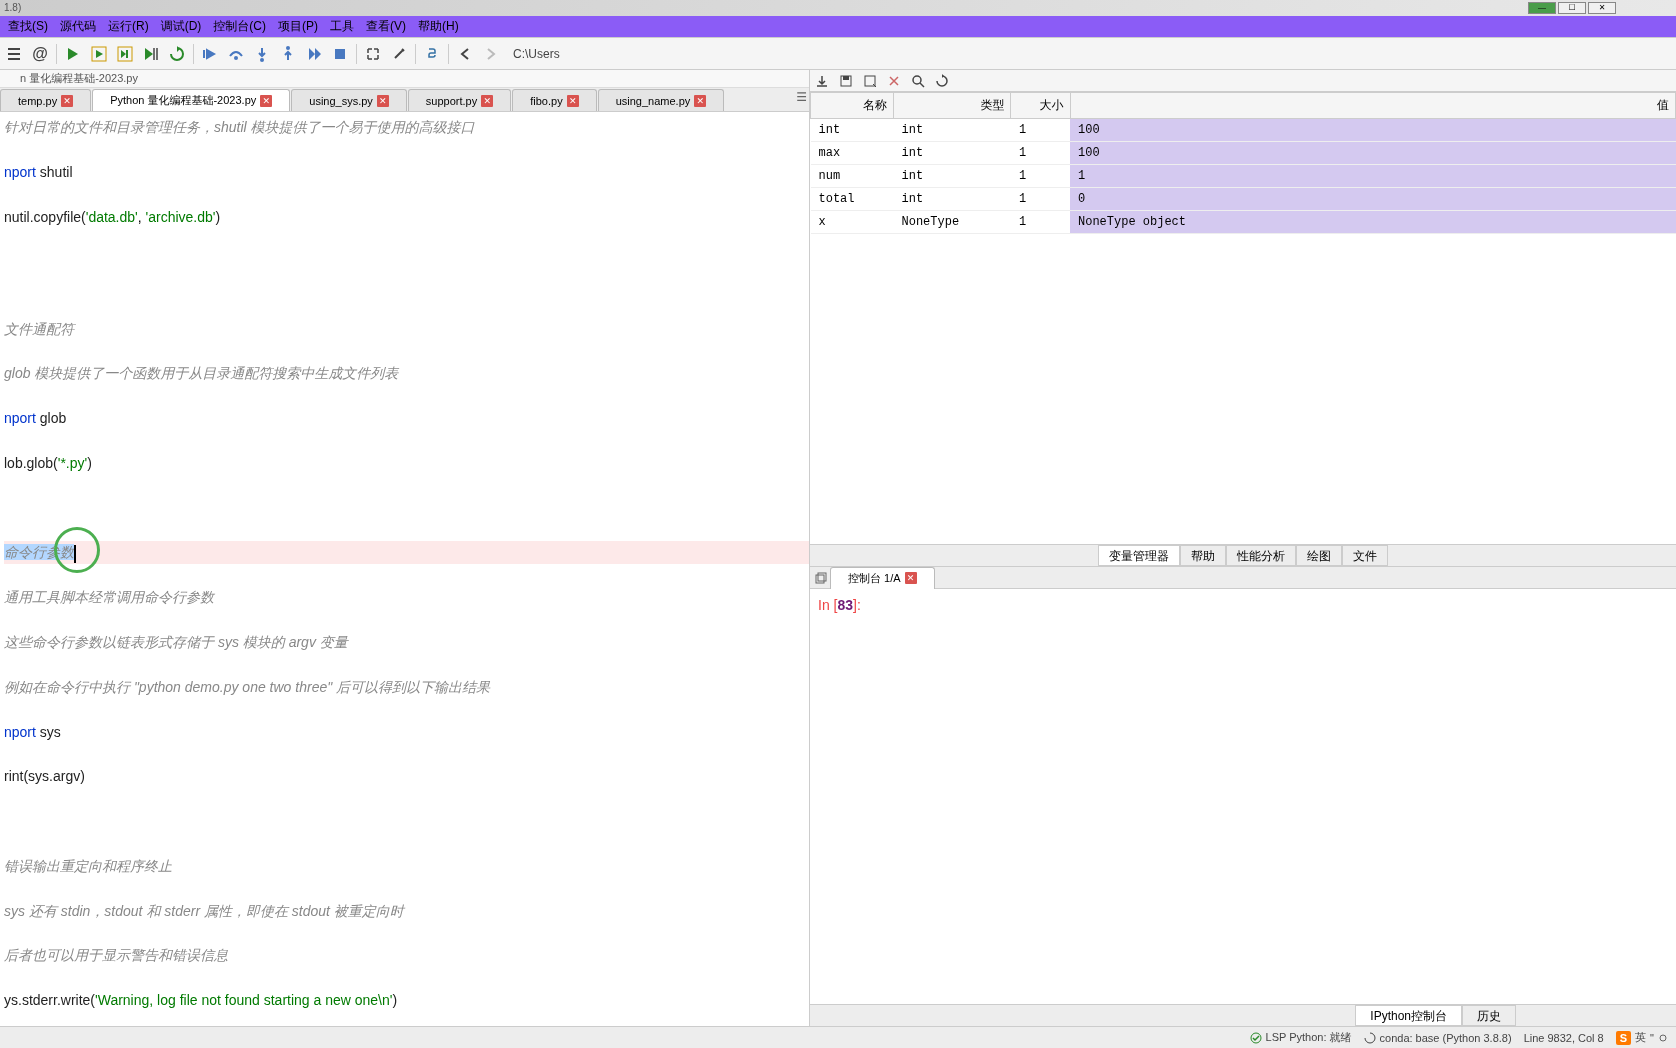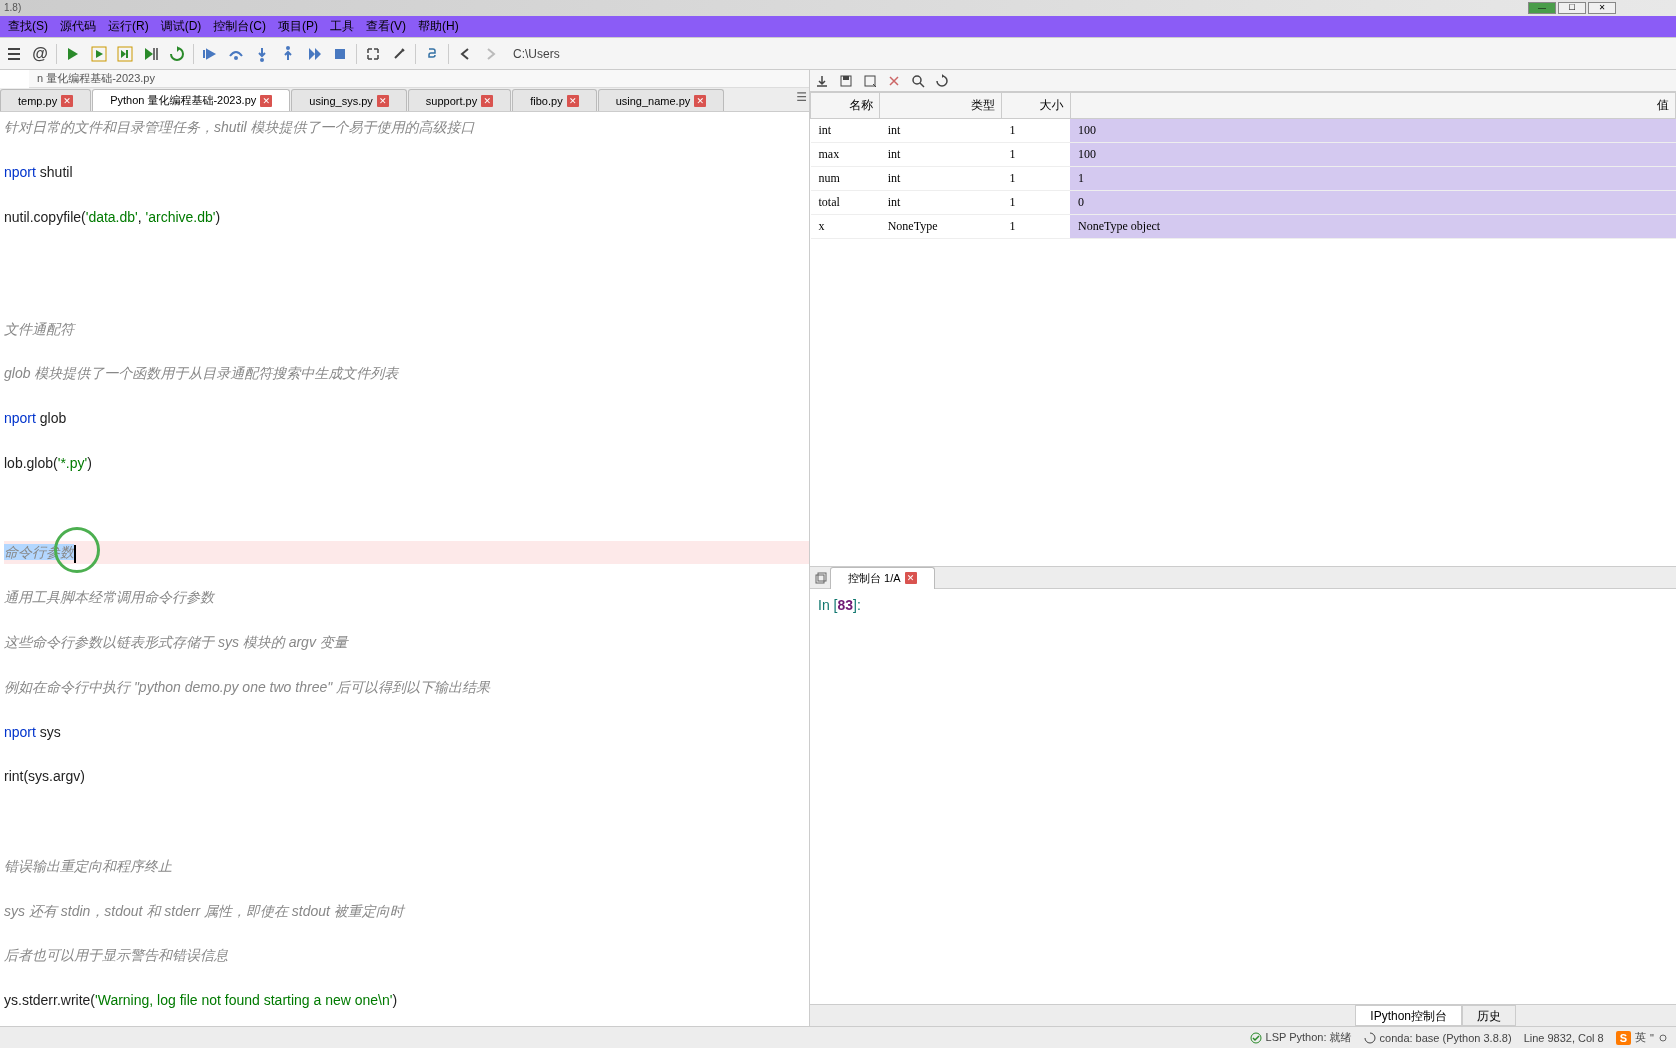--- a/index.html
+++ b/index.html
@@ -17,21 +17,21 @@
 
 .toolbar { height: 32px; background: #f5f5f5; border-bottom: 1px solid #ccc; display: flex; align-items: center; padding-left: 2px; gap: 2px; }
 .tbtn { width: 24px; height: 24px; display: flex; align-items: center; justify-content: center; cursor: pointer; border-radius: 2px; }
 .tsep { width: 1px; height: 20px; background: #ccc; margin: 0 2px; }
 .pathbox { margin-left: 8px; font-size: 12px; color: #444; }
 
 .main { display: flex; height: calc(100% - 16px - 22px - 32px - 22px); }
 .editor-pane { width: 810px; display: flex; flex-direction: column; border-right: 1px solid #ccc; background: #fff; }
 .right-pane { flex: 1; display: flex; flex-direction: column; }
 
-.crumb { height: 18px; background: #f8f8f8; border-bottom: 1px solid #ddd; font-size: 11px; padding-left: 8px; display: flex; align-items: center; color: #555; margin-left: 29px; }
+.crumb { height: 18px; background: #f8f8f8; border-bottom: 1px solid #ddd; font-size: 11px; padding-left: 20px; display: flex; align-items: center; color: #555; }
 .tabbar { height: 24px; background: #ededed; border-bottom: 1px solid #ccc; display: flex; align-items: flex-end; position: relative; }
 .tab { height: 22px; padding: 0 17px; border: 1px solid #bbb; border-bottom: none; background: #e5e5e5; display: flex; align-items: center; gap: 4px; font-size: 11px; margin-right: 1px; border-radius: 3px 3px 0 0; }
 .tab.active { background: #fff; }
 .tab-close { width: 12px; height: 12px; background: #d9534f; color: #fff; font-size: 9px; text-align: center; line-height: 12px; border-radius: 1px; cursor: pointer; }
 .tab-opts { position: absolute; right: 2px; top: 2px; font-size: 12px; color: #666; }
 
 .code { flex: 1; overflow: auto; font-family: Consolas, monospace; font-size: 14px; padding: 4px 0 4px 4px; line-height: 1.6; position: relative; }
 .cline { white-space: pre; min-height: 22px; }
 .c-com { color: #888; font-style: italic; }
 .c-kw { color: #0033cc; }
@@ -40,32 +40,32 @@
 .hl-sel { background: #b3d7ff; }
 .hl-line { background: #fde9e9; }
 .cursor-ring { position: absolute; width: 46px; height: 46px; border: 3px solid #4CAF50; border-radius: 50%; pointer-events: none; }
 
 .right-toolbar { height: 22px; background: #f5f5f5; border-bottom: 1px solid #ccc; display: flex; align-items: center; padding-left: 4px; gap: 8px; }
 .rtbtn { width: 16px; height: 16px; cursor: pointer; display: flex; align-items: center; justify-content: center; }
 
 .var-table { flex: 1; overflow: auto; background: #fff; }
 .var-table table { width: 100%; border-collapse: collapse; font-size: 12px; }
 .var-table th { background: #f5f5f5; border: 1px solid #ccc; padding: 4px 6px; font-weight: normal; text-align: right; }
-.var-table td { border-bottom: 1px solid #eee; padding: 4px 8px; font-family: Liberation Serif, serif; }
+.var-table td { border-bottom: 1px solid #eee; padding: 4px 8px; font-family: Liberation Mono, monospace; }
 .var-table tr td:nth-child(4) { background: #d4c9f0; }
 
 .right-tabs { height: 22px; background: #ededed; border-top: 1px solid #ccc; display: flex; justify-content: center; gap: 0; }
 .rtab { padding: 2px 10px; border: 1px solid #ccc; font-size: 12px; cursor: pointer; }
 .rtab.active { background: #fff; }
 
 .console-pane { height: 460px; border-top: 1px solid #ccc; display: flex; flex-direction: column; background: #fff; }
 .console-tabbar { height: 22px; background: #ededed; border-bottom: 1px solid #ccc; display: flex; align-items: center; padding-left: 2px; }
 .console-tabbar .cicon { width: 18px; height: 18px; display: flex; align-items: center; justify-content: center; cursor: pointer; }
 .console-body { flex: 1; padding: 8px; font-family: Consolas, monospace; font-size: 14px; }
-.console-prompt .in { color: #0f766e; }
+.console-prompt .in { color: #ef4444; }
 .console-prompt .num { color: #701a75; font-weight: bold; }
 
 .console-btabs { height: 22px; background: #ededed; border-top: 1px solid #ccc; display: flex; justify-content: flex-end; padding-right: 160px; margin-top: 38px; }
 .console-btabs .btab { padding: 2px 14px; border: 1px solid #ccc; font-size: 12px; cursor: pointer; }
 .console-btabs .btab.active { background: #fff; }
 
 .statusbar { height: 22px; background: #ededed; border-top: 1px solid #ccc; display: flex; align-items: center; justify-content: flex-end; padding: 0 8px; gap: 12px; font-size: 11px; color: #444; }
 .sitem { display: flex; align-items: center; gap: 4px; }
 .ime-badge { background: #ff7a00; color: #fff; padding: 1px 4px; border-radius: 2px; font-weight: bold; }
 
@@ -346,20 +346,27 @@
             </tr>
             <tr>
               <td>x</td>
               <td>NoneType</td>
               <td>1</td>
               <td>NoneType object</td>
             </tr>
           </tbody>
       </table>
     </div>
+    <div class="right-tabs" id="righttabs">
+        <div class="rtab active">变量管理器</div>
+        <div class="rtab">帮助</div>
+        <div class="rtab">性能分析</div>
+        <div class="rtab">绘图</div>
+        <div class="rtab">文件</div>
+      </div>
 
     <div class="console-pane">
       <div class="console-tabbar">
         <div class="cicon">
             <svg width="12" height="12">
               <rect x="1" y="3" width="8" height="8" fill="none" stroke="#666"></rect>
               <rect x="3" y="1" width="8" height="8" fill="none" stroke="#666"></rect>
             </svg>
           </div>
         <div class="tab active">

